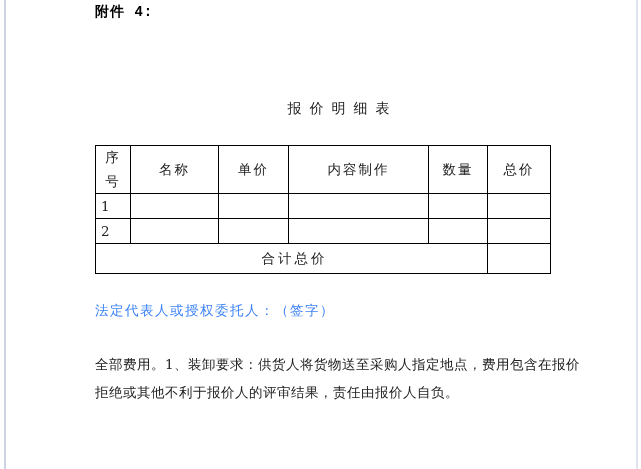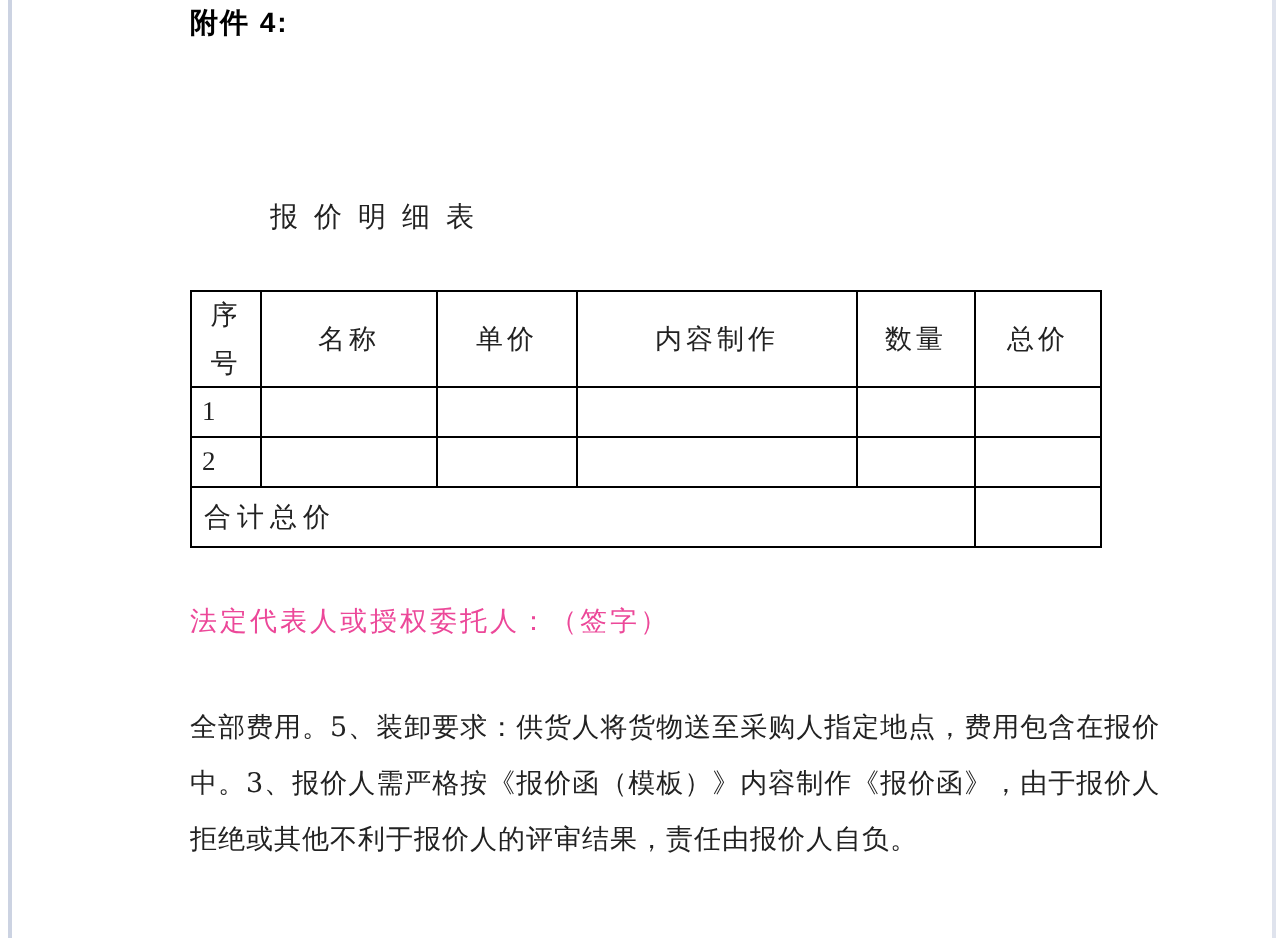--- a/index.html
+++ b/index.html
@@ -16,53 +16,53 @@
     position: absolute; left: 4px; top: 0; bottom: 0; width: 2px;
     background: #ccd3e2;
   }
   .edge-line-right {
     position: absolute; left: 636px; top: 0; bottom: 0; width: 2px;
     background: #dfe3ed;
   }
 
   .attachment {
     position: absolute; left: 95px; top: 3px;
-    font-family: Liberation Sans, sans-serif;
+    font-family: Liberation Mono, monospace;
     font-weight: bold; font-size: 14px; letter-spacing: 1px;
     color: #000;
   }
 
   .doc-title {
     position: absolute; left: 95px; top: 100px; width: 455px;
-    font-size: 14px; letter-spacing: 8px;
+    text-align: center; font-size: 14px; letter-spacing: 8px;
     padding-left: 40px; color: #222;
   }
 
   table.qtable {
     position: absolute; left: 95px; top: 145px;
     border-collapse: collapse; table-layout: fixed;
     width: 455px;
-    font-size: 13.5px; color: #222; font-family: Liberation Serif, serif;
+    font-size: 13.5px; color: #222;
   }
   .qtable td, .qtable th {
     border: 1px solid #000;
     font-weight: normal;
     vertical-align: middle;
   }
   .qtable tr.hrow { height: 48px; }
   .qtable tr.hrow th { text-align: center; letter-spacing: 2px; line-height: 1.75; }
   .qtable th.c-xh { padding: 0 6px; word-break: break-all; }
   .qtable tr.drow { height: 25px; }
   .qtable tr.drow td { text-align: left; padding-left: 5px; }
   .qtable tr.trow { height: 30px; }
-  .qtable tr.trow td.tlabel { text-align: left; padding-left: 6px; letter-spacing: 3px; }
+  .qtable tr.trow td.tlabel { text-align: center; padding-left: 6px; letter-spacing: 3px; }
 
   .signature {
     position: absolute; left: 95px; top: 302px;
-    font-size: 13.5px; letter-spacing: 1.5px; color: #ec4899;
+    font-size: 13.5px; letter-spacing: 1.5px; color: #3b82f6;
   }
 
   .notes {
     position: absolute; left: 95px; top: 350px; width: 457px;
     font-size: 13.5px; color: #222;
   }
   .note-line {
     line-height: 28.2px; height: 28.2px;
     text-align: justify; text-align-last: justify;
     letter-spacing: 0.5px;
@@ -119,18 +119,17 @@
       <tr class="trow">
         <td class="tlabel" colspan="5">合计总价</td>
         <td></td>
       </tr>
     </tbody>
   </table>
 
   <div class="signature">法定代表人或授权委托人：（签字）</div>
 
   <div class="notes">
-    <div class="note-line">全部费用。5、装卸要求：供货人将货物送至采购人指定地点，费用包含在报价</div>
-    <div class="note-line">中。3、报价人需严格按《报价函（模板）》内容制作《报价函》，由于报价人</div>
+    <div class="note-line">全部费用。1、装卸要求：供货人将货物送至采购人指定地点，费用包含在报价</div>
     <div class="note-line last">拒绝或其他不利于报价人的评审结果，责任由报价人自负。</div>
   </div>
 
 </div>
 
 </body></html>

